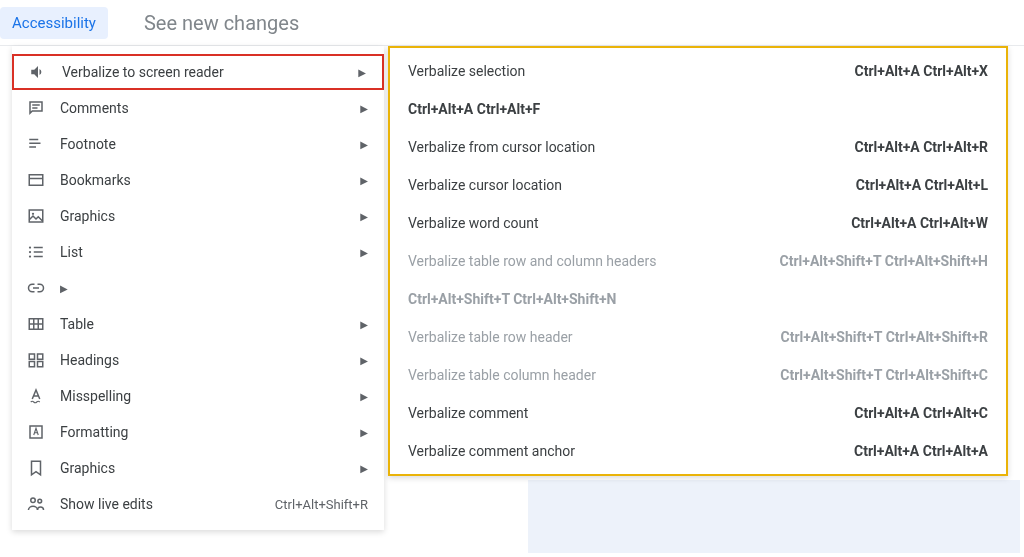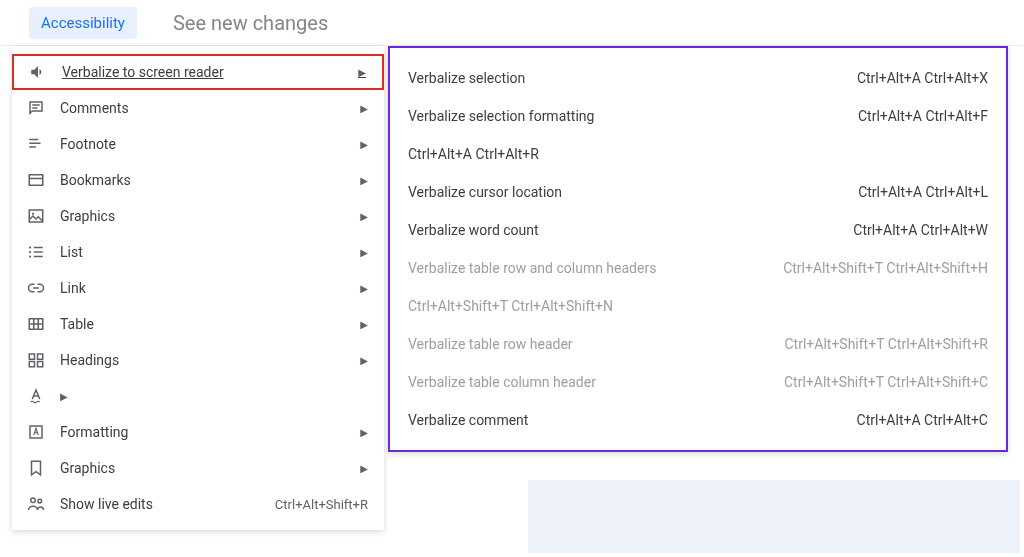--- a/index.html
+++ b/index.html
@@ -9,21 +9,21 @@
       background: #fff;
       width: 1024px;
       height: 557px;
       overflow: hidden;
       position: relative;
     }
     .top-bar {
       display: flex;
       align-items: center;
       height: 46px;
-      padding: 0 29px;
+      padding: 0 0;
       border-bottom: 1px solid #e8eaed;
     }
     .top-label {
       color: #1a73e8;
       background: #e8f0fe;
       padding: 7px 12px;
       border-radius: 4px;
       font-size: 15px;
     }
     .see-changes {
@@ -50,21 +50,20 @@
       align-items: center;
       height: 36px;
       padding: 0 16px 0 14px;
       gap: 14px;
       cursor: pointer;
       color: #3c4043;
       position: relative;
     }
     .menu-item.highlighted {
       border: 2px solid #d93025;
-      text-decoration: underline;
     }
     .menu-item .icon {
       width: 20px;
       height: 20px;
       display: flex;
       align-items: center;
       justify-content: center;
       color: #5f6368;
       flex-shrink: 0;
     }
@@ -81,39 +80,40 @@
       color: #5f6368;
       font-size: 10px;
     }
     .submenu {
       position: absolute;
       left: 388px;
       top: 0;
       width: 620px;
       background: #fff;
       box-shadow: 0 2px 6px rgba(0,0,0,0.15);
-      border: 2px solid #6d28d9;
+      border: 2px solid #eab308;
       z-index: 11;
-      padding: 11px 0;
+      padding: 4px 0;
     }
     .sub-item {
       display: flex;
       align-items: center;
       height: 38px;
       padding: 0 18px;
       cursor: pointer;
       justify-content: space-between;
     }
     .sub-item .sub-label {
       font-size: 14px;
       color: #3c4043;
     }
     .sub-item .sub-shortcut {
       font-size: 14px;
       color: #3c4043;
+      font-weight: bold;
     }
     .sub-item.disabled .sub-label,
     .sub-item.disabled .sub-shortcut {
       color: #9aa0a6;
     }
     .sub-item.disabled {
       cursor: default;
     }
     svg { display: block; }
     .page-bg {
@@ -201,21 +201,20 @@
         </span>
         <span class="label">List</span>
         <span class="chevron">▶</span>
       </div>
       <div class="menu-item">
         <span class="icon">
           <svg width="18" height="18" viewBox="0 0 24 24">
             <path fill="none" stroke="#5f6368" stroke-width="2" d="M10 7H7a5 5 0 0 0 0 10h3M14 7h3a5 5 0 0 1 0 10h-3M8 12h8"></path>
           </svg>
         </span>
-        <span class="label">Link</span>
         <span class="chevron">▶</span>
       </div>
       <div class="menu-item">
         <span class="icon">
           <svg width="18" height="18" viewBox="0 0 24 24">
             <rect x="3" y="5" width="18" height="14" fill="none" stroke="#5f6368" stroke-width="2"></rect>
             <line x1="3" y1="12" x2="21" y2="12" stroke="#5f6368" stroke-width="2"></line>
             <line x1="9" y1="5" x2="9" y2="19" stroke="#5f6368" stroke-width="2"></line>
             <line x1="15" y1="5" x2="15" y2="19" stroke="#5f6368" stroke-width="2"></line>
           </svg>
@@ -235,20 +234,21 @@
         <span class="label">Headings</span>
         <span class="chevron">▶</span>
       </div>
       <div class="menu-item">
         <span class="icon">
           <svg width="18" height="18" viewBox="0 0 24 24">
             <path d="M7 16L12 4l5 12M9 12h6" fill="none" stroke="#5f6368" stroke-width="2"></path>
             <path d="M5 20q2-2 4 0t4 0 4 0" fill="none" stroke="#5f6368" stroke-width="1.5"></path>
           </svg>
         </span>
+        <span class="label">Misspelling</span>
         <span class="chevron">▶</span>
       </div>
       <div class="menu-item">
         <span class="icon">
           <svg width="18" height="18" viewBox="0 0 24 24">
             <rect x="4" y="4" width="16" height="16" fill="none" stroke="#5f6368" stroke-width="2"></rect>
             <path d="M9 16L12 7l3 9M10 13h4" fill="none" stroke="#5f6368" stroke-width="1.5"></path>
           </svg>
         </span>
         <span class="label">Formatting</span>
@@ -275,24 +275,24 @@
         <span class="label">Show live edits</span>
         <span class="shortcut">Ctrl+Alt+Shift+R</span>
       </div>
     </div>
   <div class="submenu" id="submenu">
       <div class="sub-item">
         <span class="sub-label">Verbalize selection</span>
         <span class="sub-shortcut">Ctrl+Alt+A Ctrl+Alt+X</span>
       </div>
       <div class="sub-item">
-        <span class="sub-label">Verbalize selection formatting</span>
         <span class="sub-shortcut">Ctrl+Alt+A Ctrl+Alt+F</span>
       </div>
       <div class="sub-item">
+        <span class="sub-label">Verbalize from cursor location</span>
         <span class="sub-shortcut">Ctrl+Alt+A Ctrl+Alt+R</span>
       </div>
       <div class="sub-item">
         <span class="sub-label">Verbalize cursor location</span>
         <span class="sub-shortcut">Ctrl+Alt+A Ctrl+Alt+L</span>
       </div>
       <div class="sub-item">
         <span class="sub-label">Verbalize word count</span>
         <span class="sub-shortcut">Ctrl+Alt+A Ctrl+Alt+W</span>
       </div>
@@ -307,15 +307,19 @@
         <span class="sub-label">Verbalize table row header</span>
         <span class="sub-shortcut">Ctrl+Alt+Shift+T Ctrl+Alt+Shift+R</span>
       </div>
       <div class="sub-item disabled">
         <span class="sub-label">Verbalize table column header</span>
         <span class="sub-shortcut">Ctrl+Alt+Shift+T Ctrl+Alt+Shift+C</span>
       </div>
       <div class="sub-item">
         <span class="sub-label">Verbalize comment</span>
         <span class="sub-shortcut">Ctrl+Alt+A Ctrl+Alt+C</span>
+      </div>
+      <div class="sub-item">
+        <span class="sub-label">Verbalize comment anchor</span>
+        <span class="sub-shortcut">Ctrl+Alt+A Ctrl+Alt+A</span>
       </div>
     </div>
 </div>
 
 </body></html>

